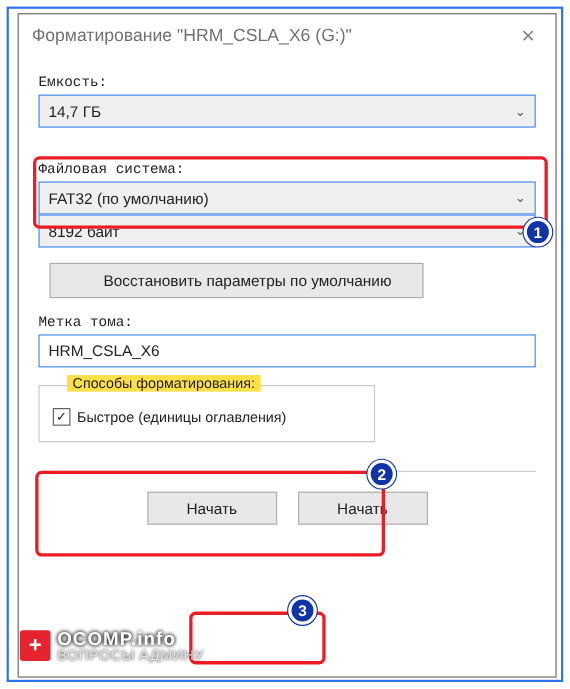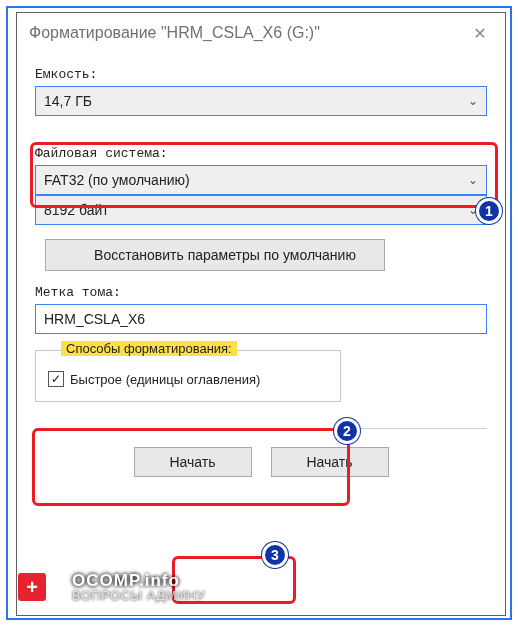--- a/index.html
+++ b/index.html
@@ -125,21 +125,21 @@
     left: 10px; bottom: 16px;
     display: flex; align-items: center; gap: 6px;
     opacity: 0.88;
     pointer-events: none;
   }
   .wm-badge {
     width: 28px; height: 28px; background: #E30613; border-radius: 3px;
     display: flex; align-items: center; justify-content: center;
     color: #fff; font-weight: bold; font-size: 20px;
   }
-  .wm-text { color: #fff; text-shadow: 0 0 4px #000, 0 0 4px #000; line-height: 1; margin-left: 20px; }
+  .wm-text { color: #fff; text-shadow: 0 0 4px #000, 0 0 4px #000; line-height: 1; }
   .wm-main { font-size: 17px; font-weight: bold; letter-spacing: 1px; }
   .wm-sub { font-size: 13px; letter-spacing: 0.5px; color: #ddd; text-shadow: 0 0 3px #000; }
 </style>
 </head>
 <body>
 
 <div class="outer-frame">
   <div class="window">
     <div class="titlebar">
       <span class="title">Форматирование "HRM_CSLA_X6 (G:)"</span>

